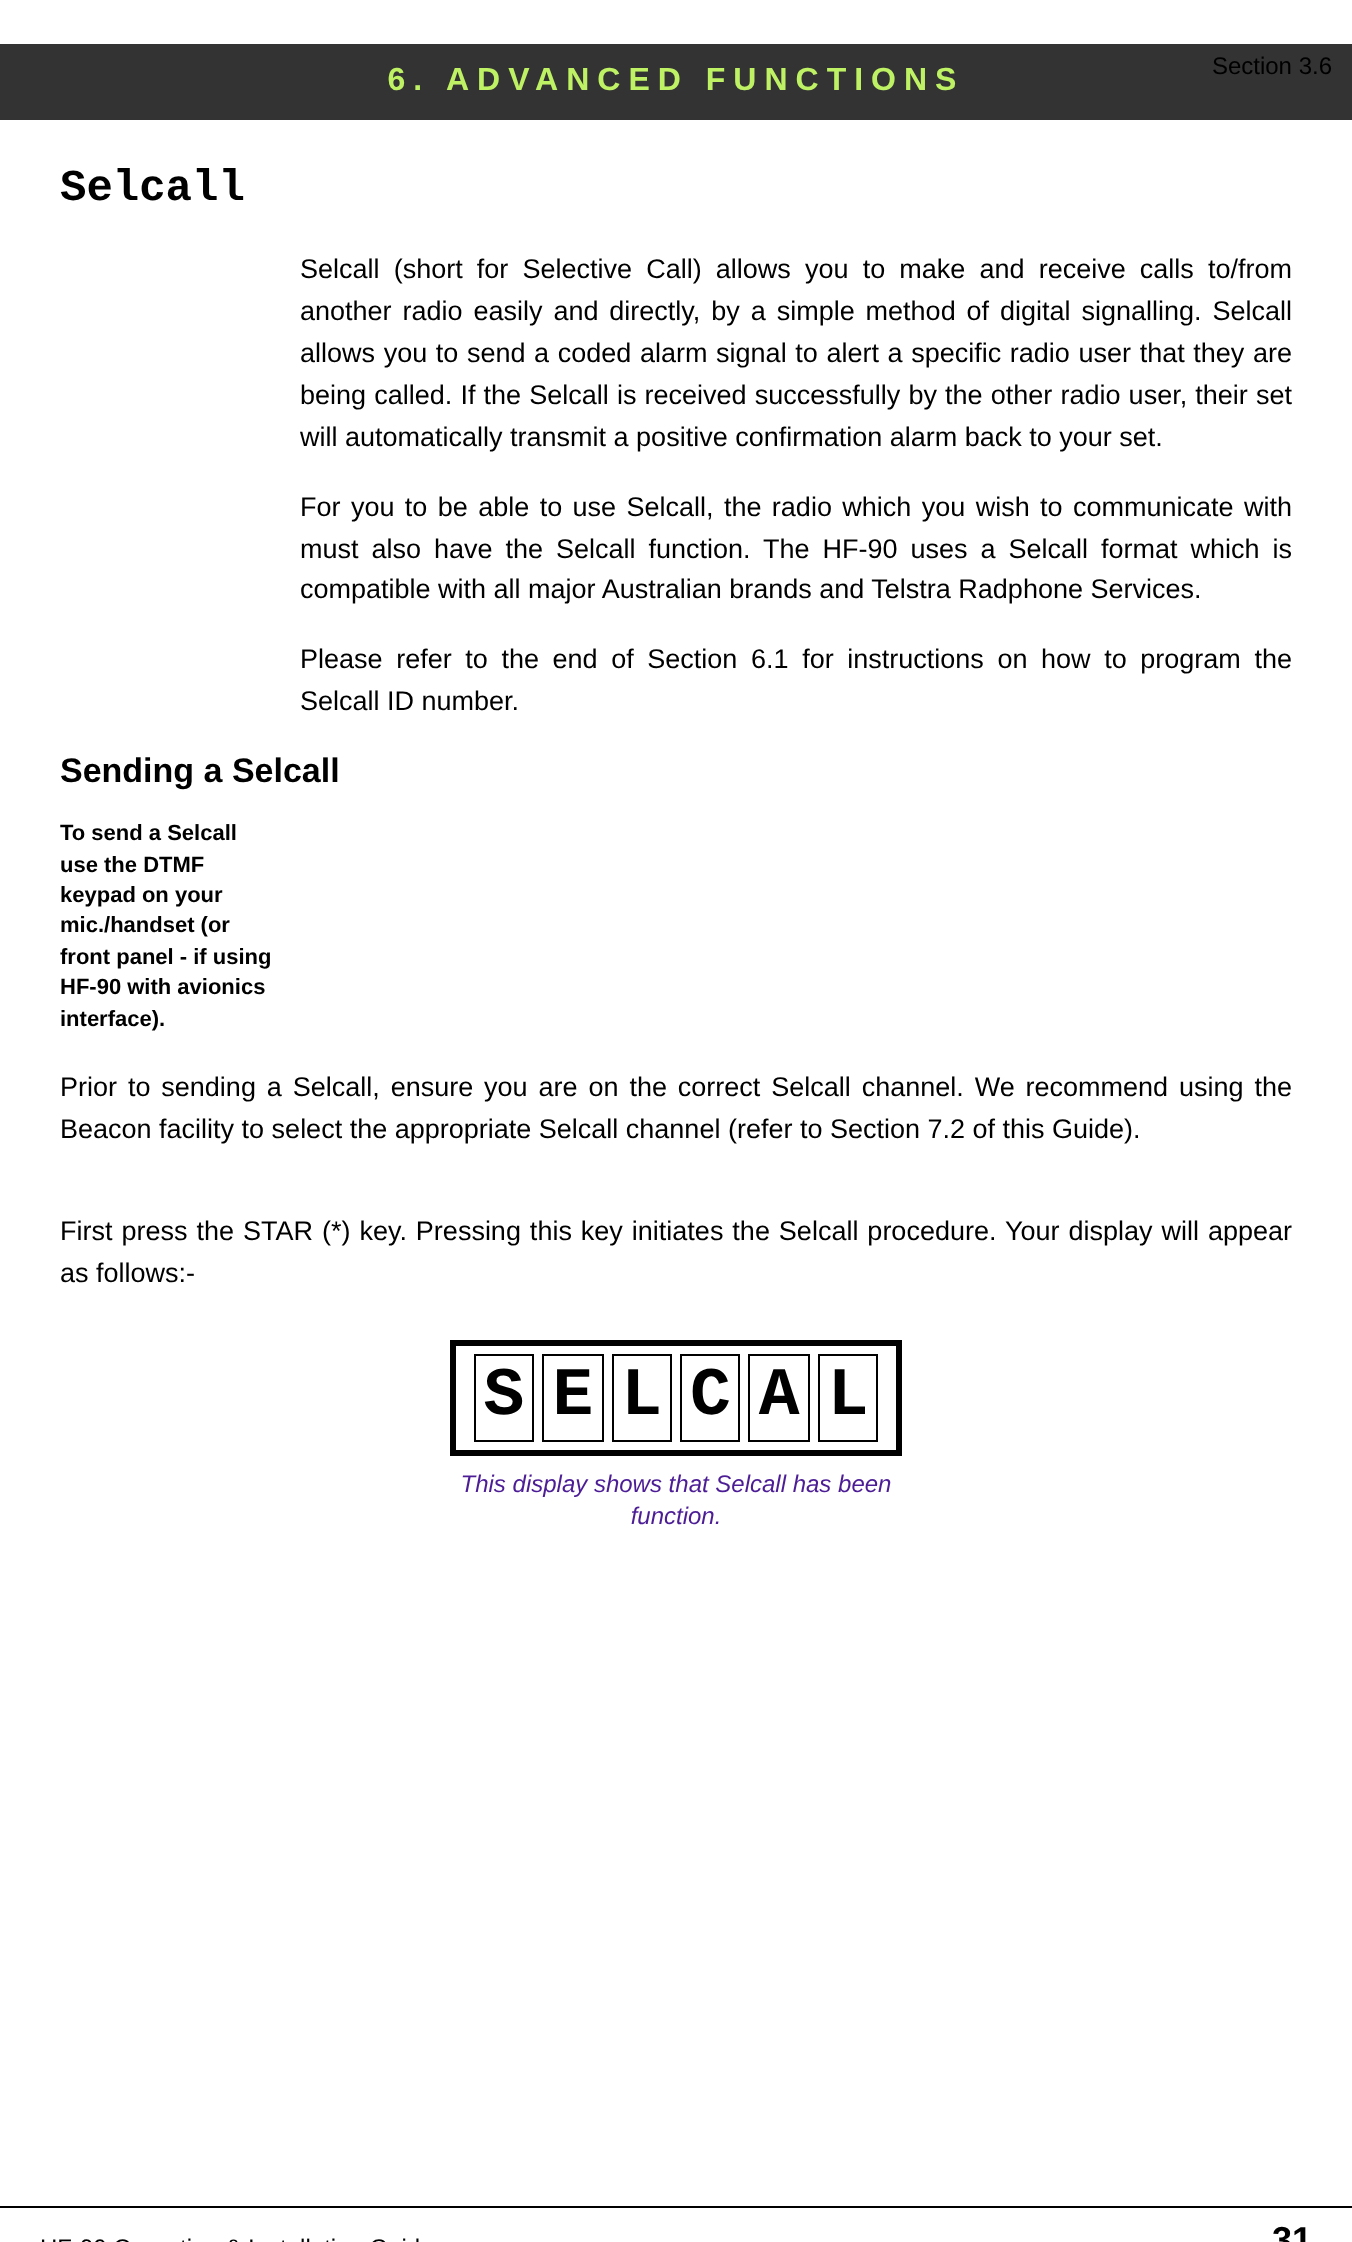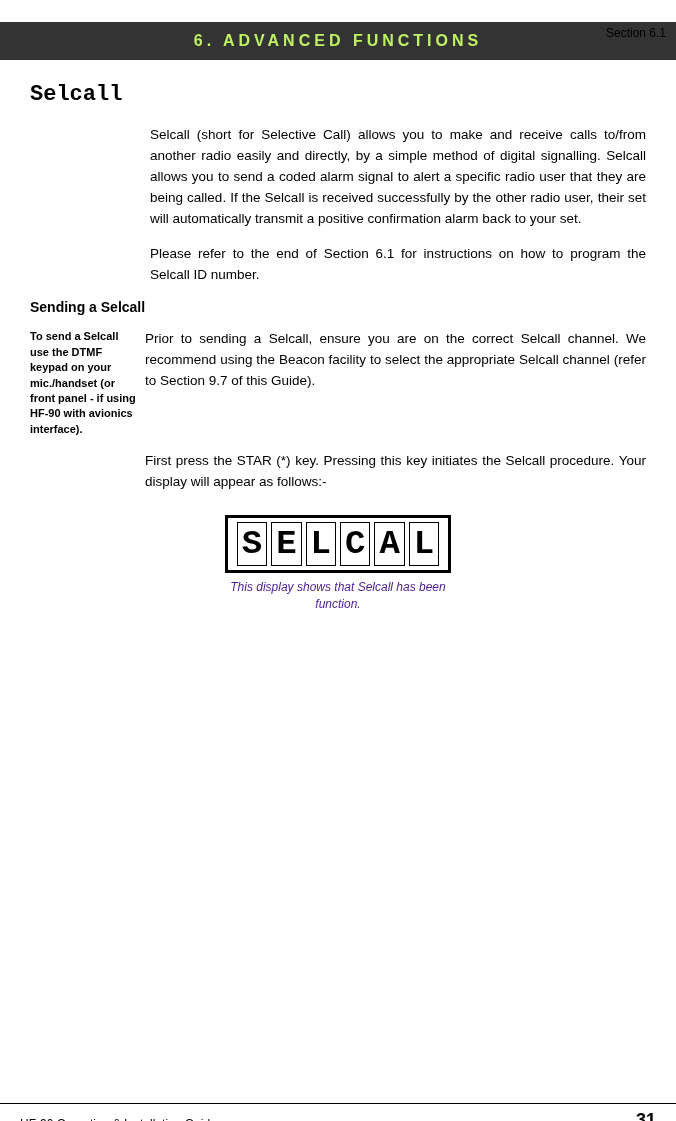--- a/index.html
+++ b/index.html
@@ -63,31 +63,32 @@
     .body-text {
       font-size: 13.5px;
       line-height: 1.55;
       margin-bottom: 14px;
       text-align: justify;
       margin-left: 120px;
     }
 
     
     .subsection-title {
-      font-size: 14px;
+      font-size: 17px;
       font-weight: bold;
       margin-top: 12px;
       margin-bottom: 14px;
       font-family: Arial, sans-serif;
     }
 
     
     .two-col {
       display: flex;
-      gap: 0;
+      flex-direction: column;
+      gap: 16px;
       margin-bottom: 14px;
     }
 
     .sidebar-note {
       width: 115px;
       min-width: 115px;
       font-size: 11px;
       font-weight: bold;
       line-height: 1.4;
       text-align: left;
@@ -164,38 +165,39 @@
       font-weight: bold;
       color: #000;
       padding-top: 6px;
     }
   </style>
 </head>
 <body>
 
 <div class="page-container">
 
-  <div class="section-number">Section 6.1</div>
+  <div class="section-number">Section 3.6</div>
 
   <div class="chapter-header">6.  ADVANCED FUNCTIONS</div>
 
   <div class="content-area">
 
     <div class="section-title">Selcall</div>
 
     <p class="body-text">Selcall (short for Selective Call) allows you to make and receive calls to/from another radio easily and directly, by a simple method of digital signalling.  Selcall allows you to send a coded alarm signal to alert a specific radio user that they are being called.  If the Selcall is received successfully by the other radio user, their set will automatically transmit a positive confirmation alarm back to your set.</p>
 
+    <p class="body-text">For you to be able to use Selcall, the radio which you wish to communicate with must also have the Selcall function.  The HF-90 uses a Selcall format which is compatible with all major Australian brands and Telstra Radphone Services.</p>
 
     <p class="body-text">Please refer to the end of Section 6.1 for instructions on how to program the Selcall ID number.</p>
 
     <div class="subsection-title">Sending a Selcall</div>
 
     <div class="two-col">
       <div class="sidebar-note">To send a Selcall use the DTMF keypad on your mic./handset (or front panel - if using HF-90 with avionics interface).</div>
-      <div class="main-col">Prior to sending a Selcall, ensure you are on the correct Selcall channel.  We recommend using the Beacon facility to select the appropriate Selcall channel (refer to Section 9.7 of this Guide).</div>
+      <div class="main-col">Prior to sending a Selcall, ensure you are on the correct Selcall channel.  We recommend using the Beacon facility to select the appropriate Selcall channel (refer to Section 7.2 of this Guide).</div>
     </div>
 
     <div class="two-col">
       <div class="sidebar-note"></div>
       <div class="main-col">First press the STAR (*) key.  Pressing this key initiates the Selcall procedure.  Your display will appear as follows:-</div>
     </div>
 
     <div class="display-container">
       <div class="lcd-box">
         <span class="seg-char">S</span>

